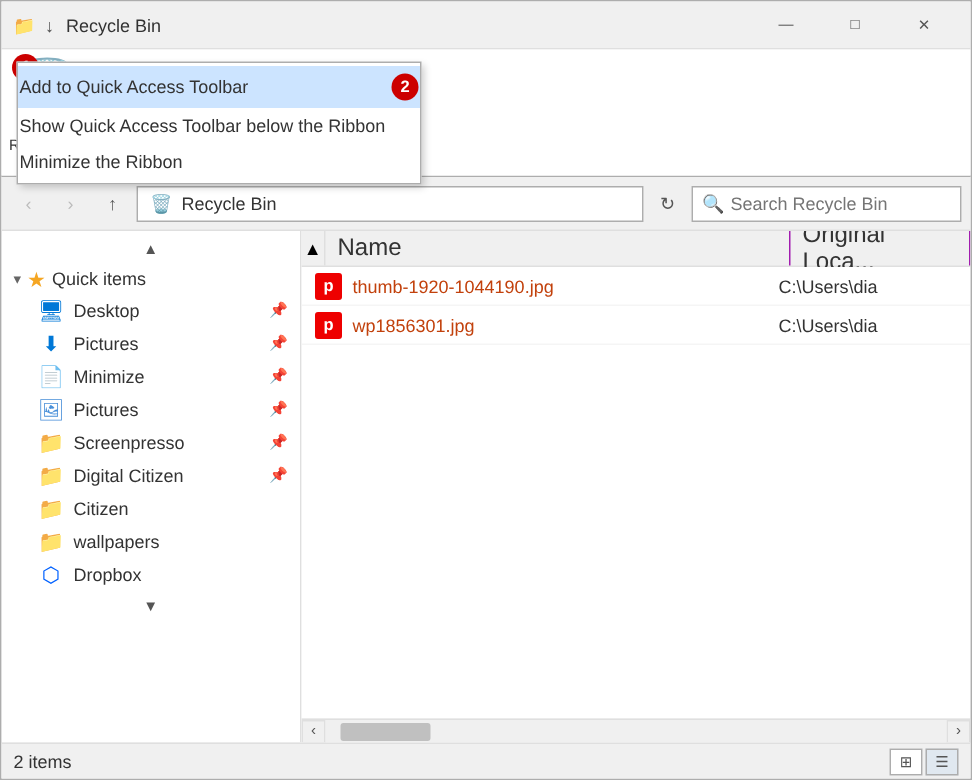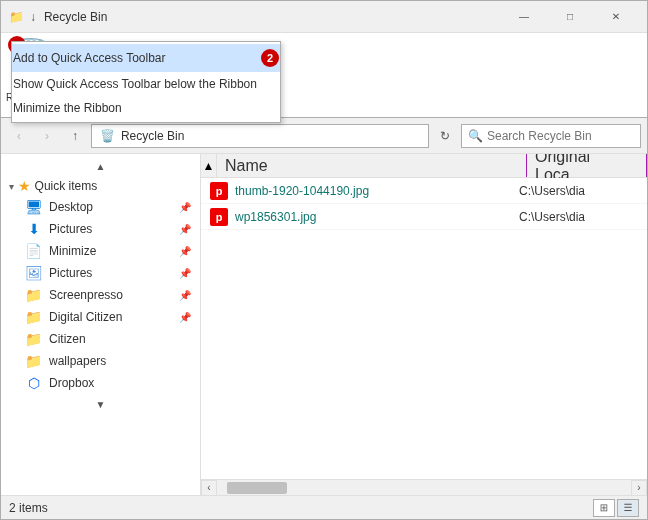--- a/index.html
+++ b/index.html
@@ -318,21 +318,21 @@
       height: 18px;
       background: #e00;
       color: #fff;
       font-size: 11px;
       font-weight: bold;
       display: flex;
       align-items: center;
       justify-content: center;
       border-radius: 2px;
     }
-    .file-name { flex: 1; font-size: 12px; color: #0f766e; }
+    .file-name { flex: 1; font-size: 12px; color: #c2410c; }
     .file-location { width: 120px; font-size: 12px; color: #333; }
 
     
     .statusbar {
       height: 24px;
       background: #f0f0f0;
       border-top: 1px solid #dfdfdf;
       display: flex;
       align-items: center;
       padding: 0 8px;

